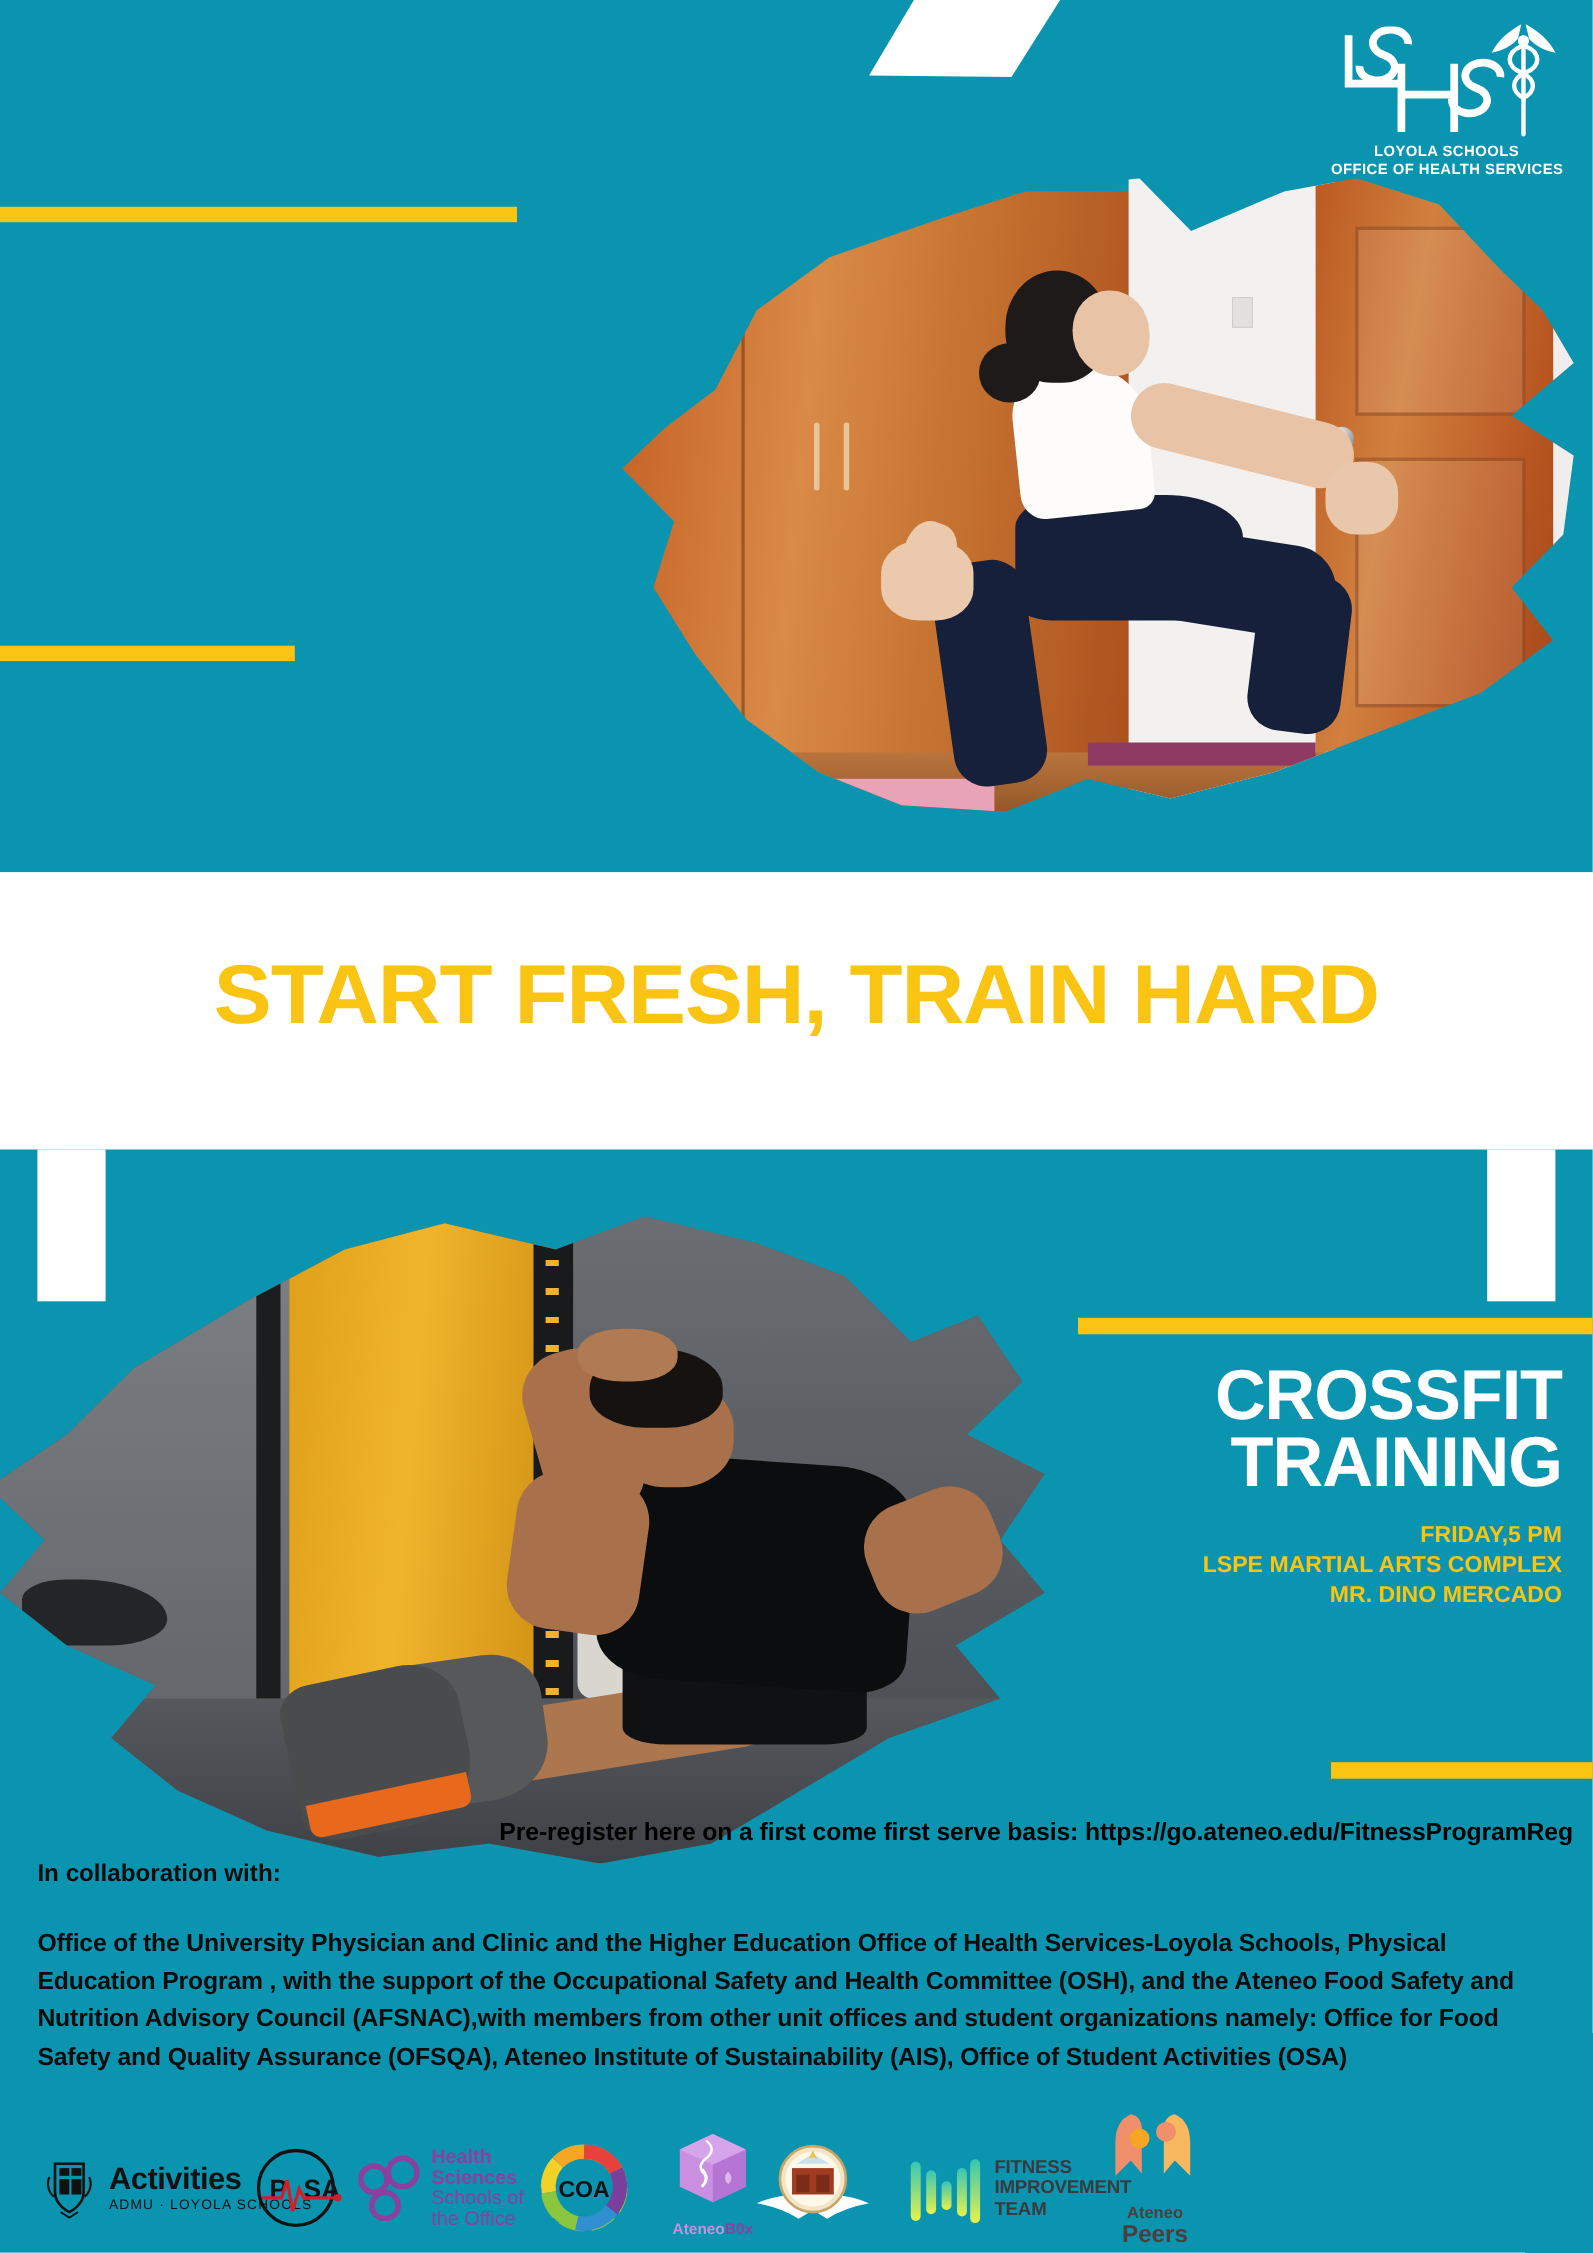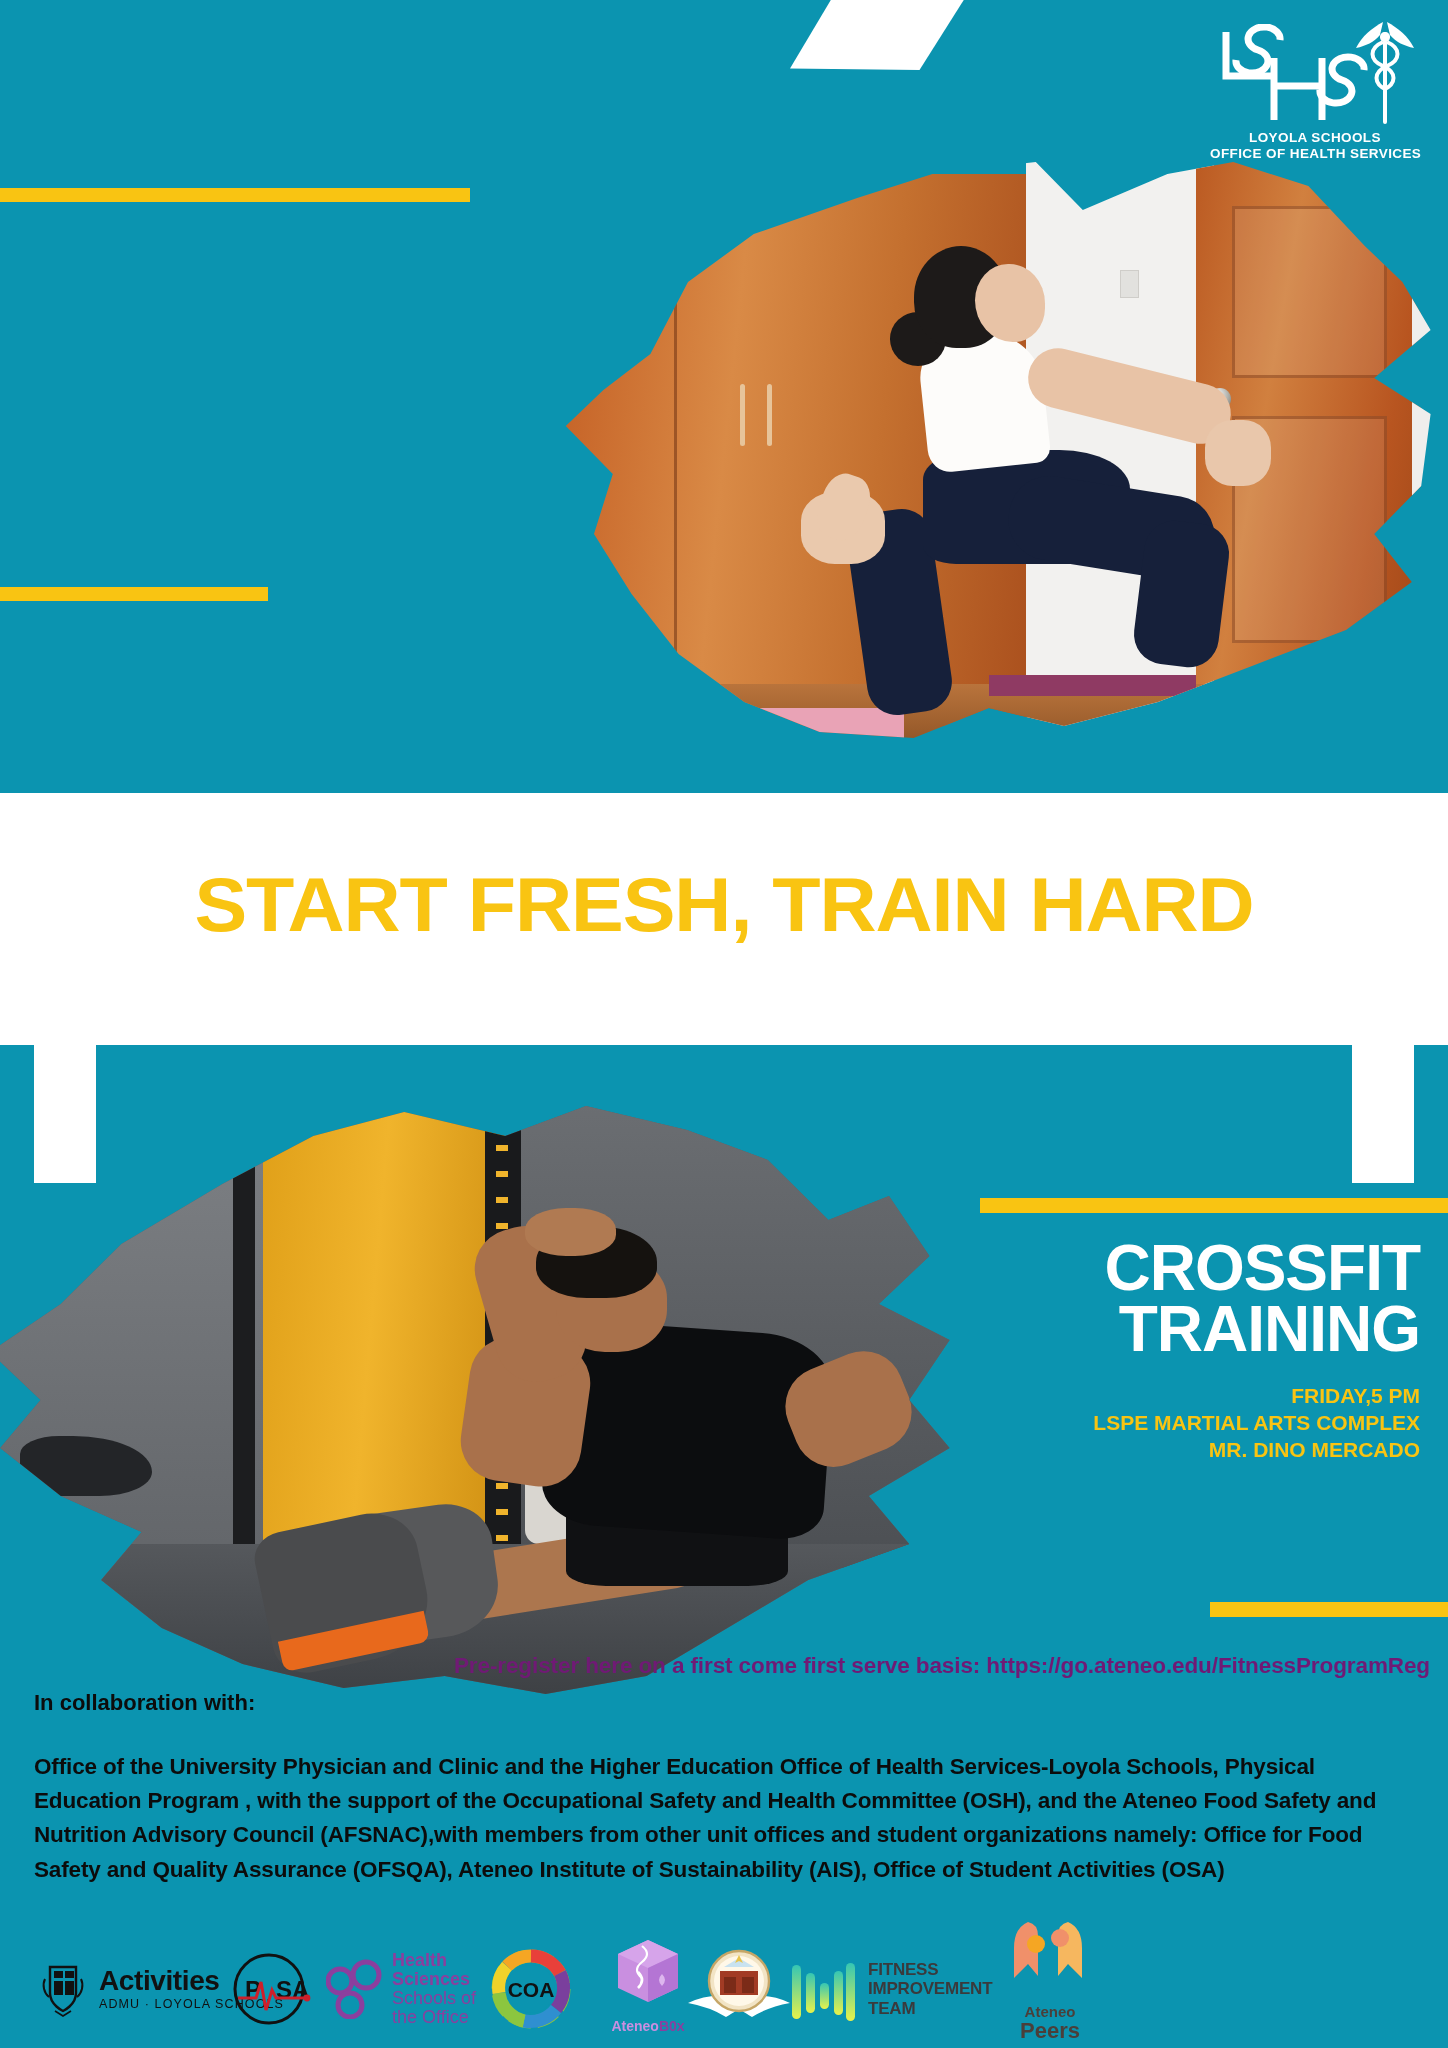--- a/index.html
+++ b/index.html
@@ -165,21 +165,21 @@
 
   
   .cf-block{position:absolute;right:28px;top:1238px;width:740px;text-align:right;color:#fff;}
   .cf-title{font-size:64px;font-weight:bold;line-height:0.95;letter-spacing:-1px;text-transform:uppercase;}
   .cf-meta{margin-top:22px;color:#f9c412;font-size:21px;font-weight:bold;line-height:1.30;
     text-transform:uppercase;}
   .cf-meta div{white-space:nowrap;}
 
   
   .prereg{position:absolute;left:0;top:1653px;width:1430px;text-align:right;
-    color:#701a75;font-size:22.5px;font-weight:bold;letter-spacing:-.1px;}
+    color:#000000;font-size:22.5px;font-weight:bold;letter-spacing:-.1px;}
   .collab-label{position:absolute;left:34px;top:1690px;color:#0c0c0c;font-size:22px;font-weight:bold;}
   .collab-body{position:absolute;left:34px;top:1750px;width:1390px;color:#0c0c0c;
     font-size:22.5px;font-weight:bold;line-height:1.52;letter-spacing:-.15px;}
 
   
   .footer{position:absolute;left:0;top:1930px;width:1448px;height:118px;}
   .flogo{position:absolute;top:0;height:118px;display:flex;align-items:center;}
 
   .sang{left:36px;}
   .sang-shield{width:54px;height:56px;position:relative;margin-right:9px;}
@@ -189,21 +189,21 @@
 
   .pmsa{left:228px;}
   .hsa{left:326px;}
   .hsa-txt{margin-left:8px;line-height:1.06;}
   .hsa-b{font-size:18px;font-weight:bold;color:#8b3f9e;}
   .hsa-n{font-size:18px;color:#8b3f9e;}
   .coa{left:488px;}
   .abox{left:588px;}
   .abox-t{position:absolute;left:0;bottom:14px;width:100%;text-align:center;font-size:14px;font-weight:bold;}
   .admu{left:680px;}
-  .fit{left:788px;}
+  .fit{left:824px;}
   .fit-txt{margin-left:10px;font-size:17px;font-weight:bold;color:#3a3a3c;line-height:1.12;letter-spacing:-.2px;}
   .peers{left:990px;}
   .peers-t{position:absolute;left:0;bottom:6px;width:100%;text-align:center;line-height:1.02;}
   .peers-a{font-size:15px;font-weight:bold;color:#4a3f3a;}
   .peers-p{font-size:22px;font-weight:bold;color:#4a3f3a;}
 </style>
 </head>
 <body>
 
 <div class="poster">

